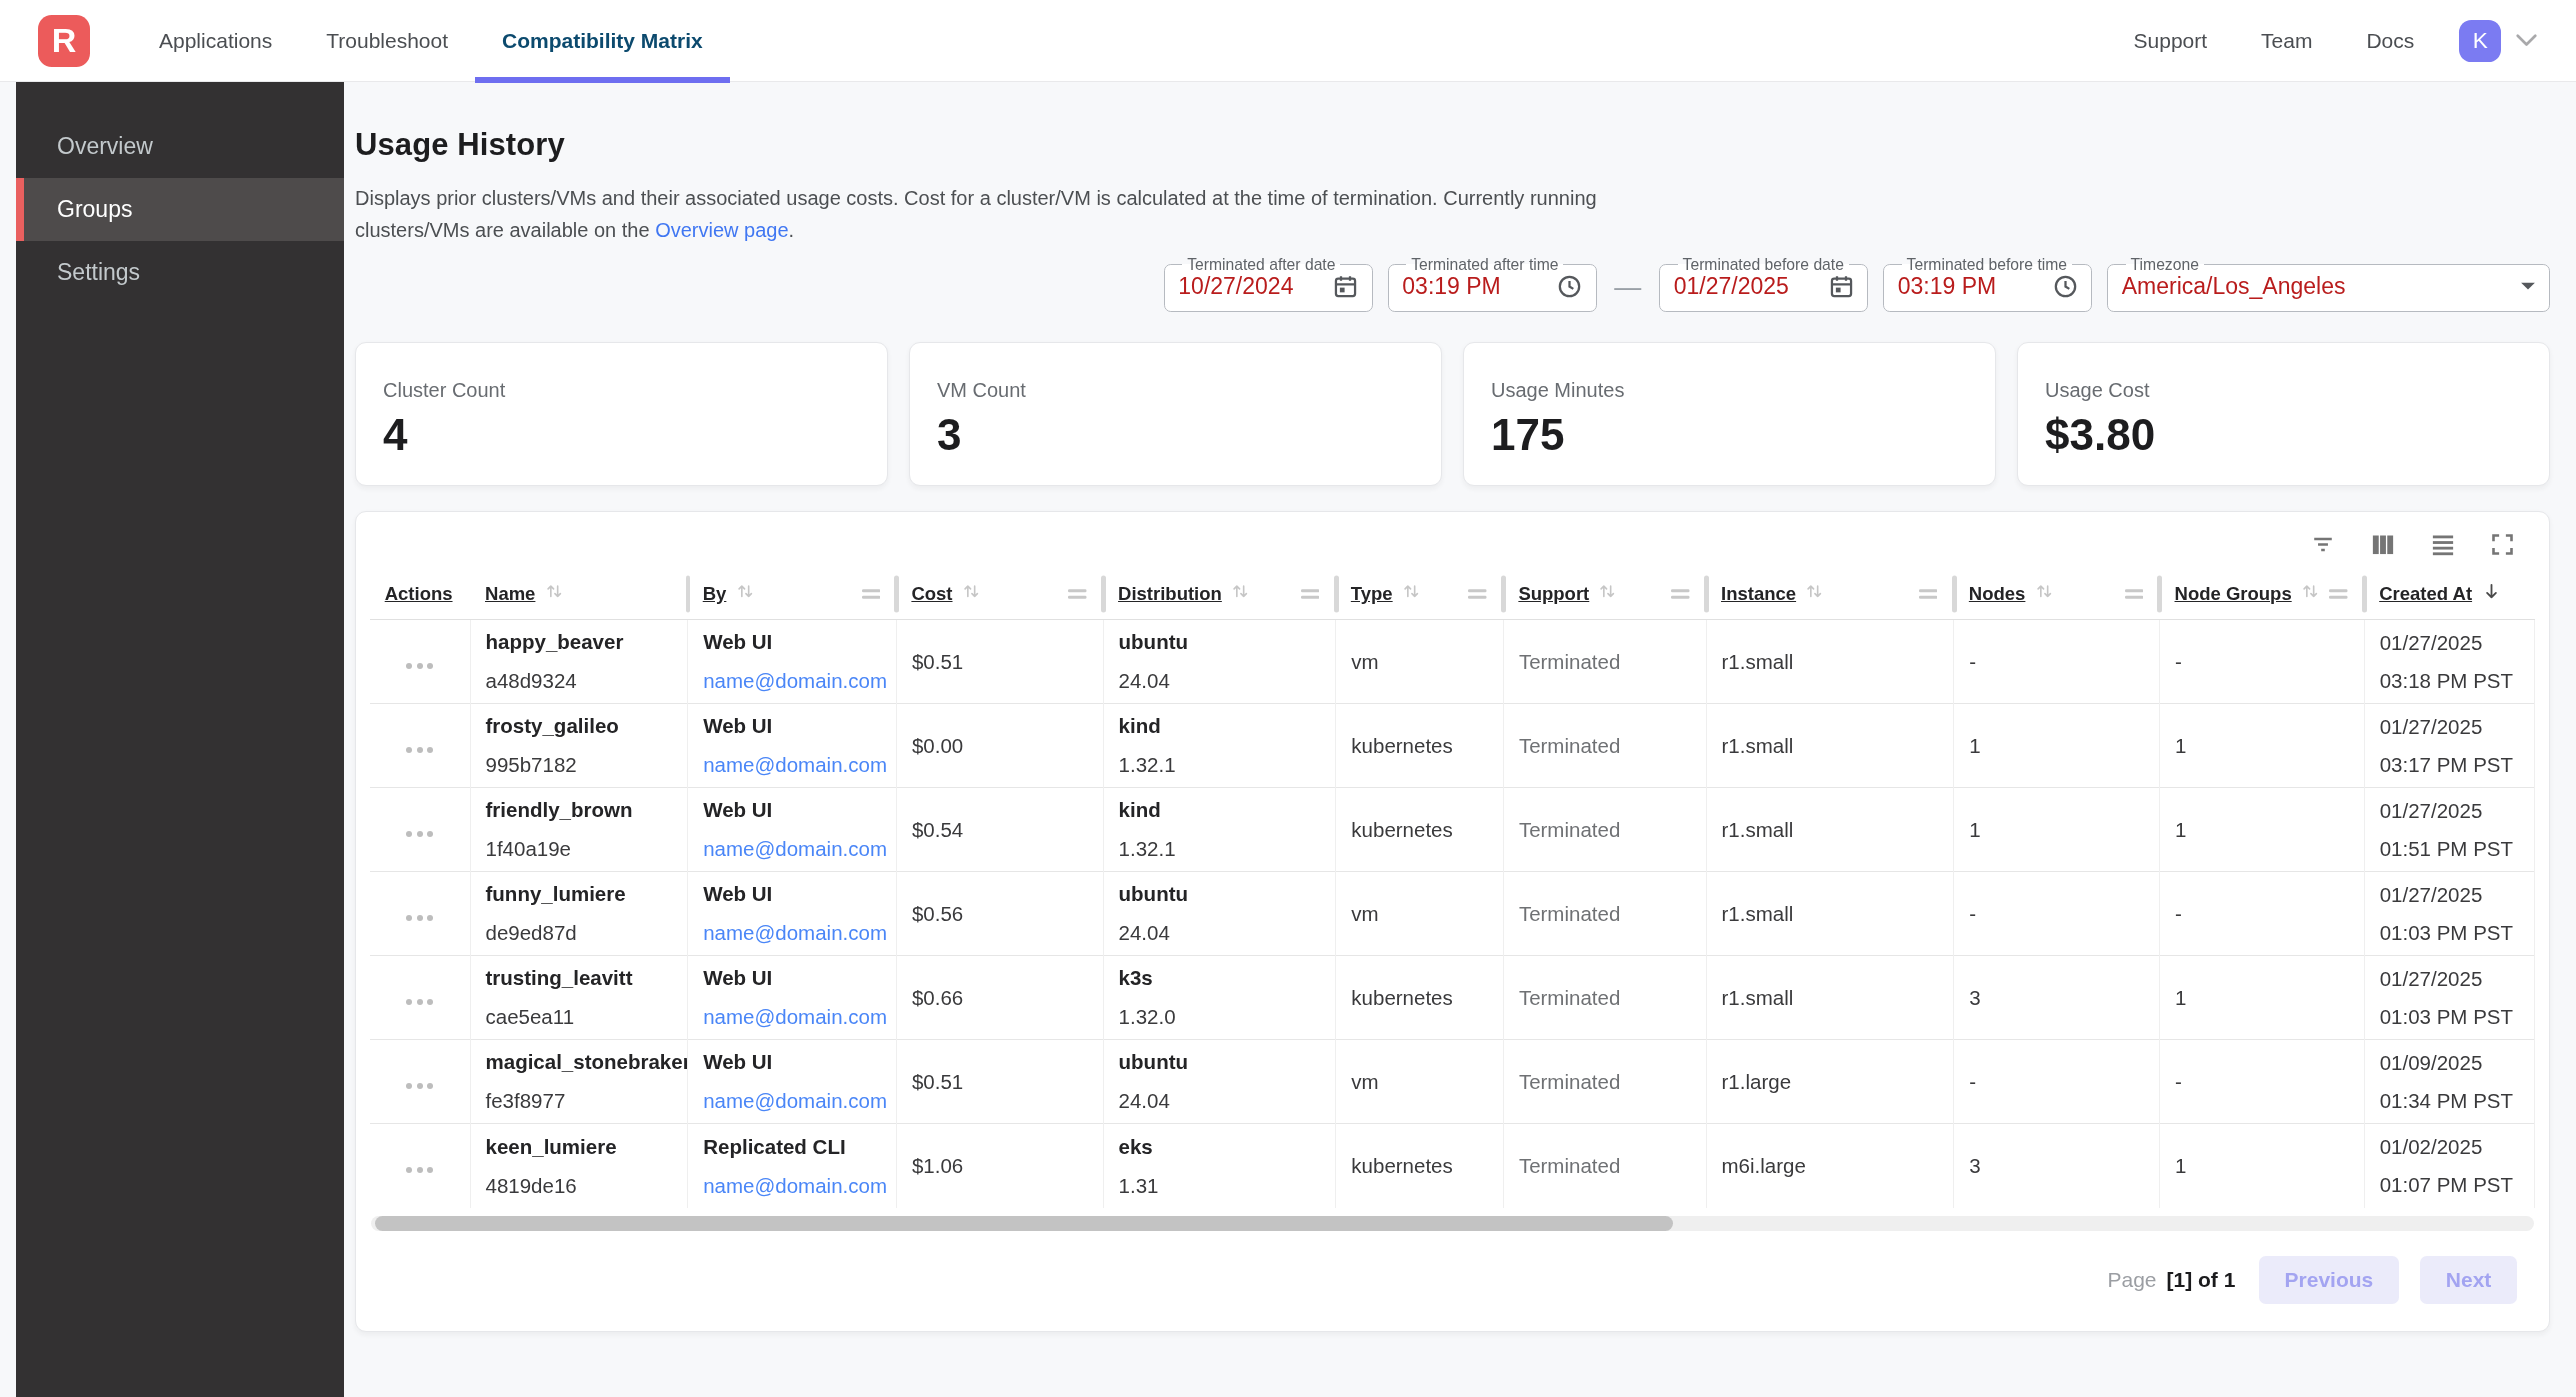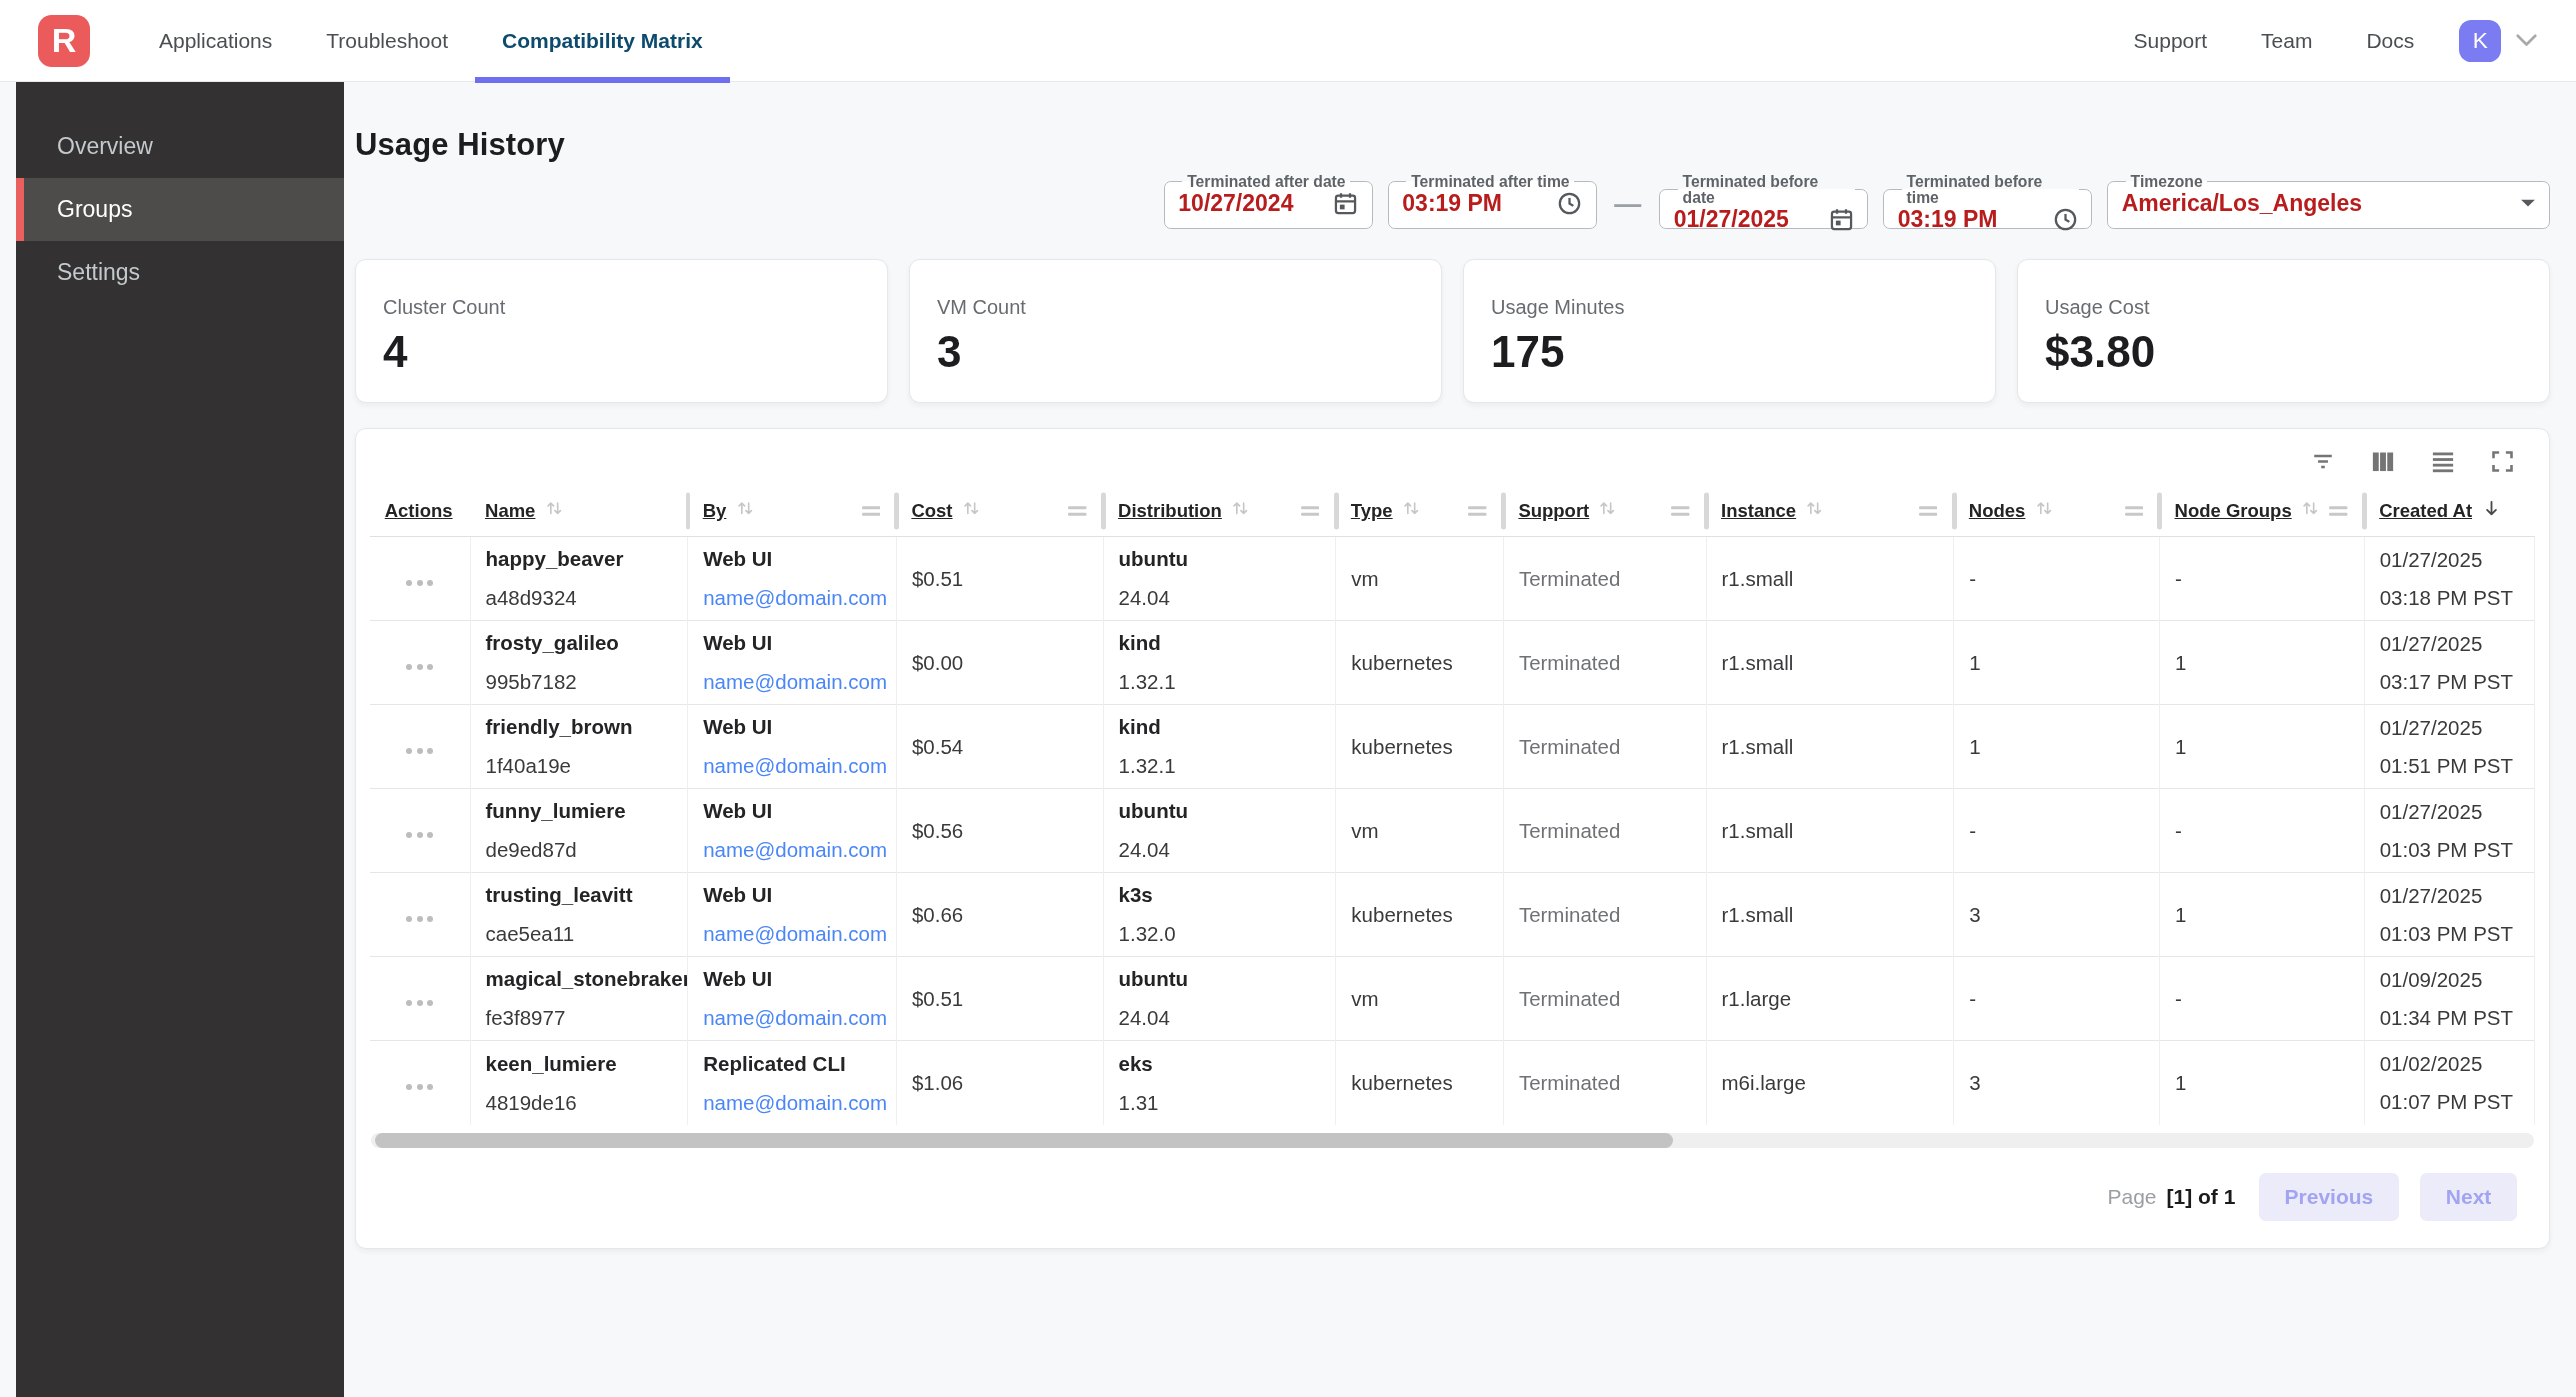--- a/index.html
+++ b/index.html
@@ -28,21 +28,21 @@
   .side-item { height:63px; display:flex; align-items:center; padding-left:41px; font-size:23px; color:#c3c9cc; cursor:pointer; }
   .side-item.active { background:#4e4b4b; color:#ffffff; border-left:8.2px solid #e9605f; padding-left:33px; }
 
   
   .main { position:absolute; top:82px; left:328px; width:2248px; height:1315px; padding:45px 26px 0 27px; }
   h1.title { font-size:31px; font-weight:800; color:#1d1d1f; letter-spacing:0.1px; }
   .desc { margin-top:19px; max-width:1306px; font-size:20px; line-height:1.6; color:#4c4f52; }
   .desc a { color:#4077f2; text-decoration:none; }
 
   
-  .filters { margin-top:11px; display:flex; justify-content:flex-end; align-items:center; gap:15px;font-weight:bold; }
+  .filters { margin-top:11px; display:flex; justify-content:flex-end; align-items:center; gap:15px; }
   fieldset.field { border:1.4px solid #b6bac0; border-radius:6.8px; background:#fff; height:55px; padding:0 12.3px 0 13.7px; }
   fieldset.field legend { font-size:15.7px; color:#5f6368; padding:0 4.8px; margin-left:4.1px; line-height:1; }
   .field-row { display:flex; align-items:center; justify-content:space-between; height:30px; margin-top:-1.4px; }
   .field-value { font-size:23px; color:#b91c1c; white-space:nowrap; }
   .f-date { width:209px; } .f-time { width:209px; } .f-tz { width:443px; }
   .range-dash { font-size:27px; color:#9aa0a6; margin:0 2.7px; padding-top:6.8px; }
   .field-icon { display:flex; align-items:center; margin-left:13.7px; }
 
   
   .stats { margin-top:30px; display:flex; gap:21px; }
@@ -115,20 +115,21 @@
   <aside class="sidebar" id="sidebarNav">
       <div class="side-item">Overview</div>
       <div class="side-item active">Groups</div>
       <div class="side-item">Settings</div>
     </aside>
 
   <main class="main">
 
     <h1 class="title">Usage History</h1>
 
+    <p class="desc"><span>Displays prior clusters/VMs and their associated usage costs. Cost for a cluster/VM is calculated at the time of termination. Currently running clusters/VMs are available on the </span><a href="#">Overview page</a><span>.</span></p>
 
     <div class="filters">
 
       <fieldset class="field f-date">
         <legend>Terminated after date</legend>
         <div class="field-row">
           <span class="field-value">10/27/2024</span>
           <span class="field-icon">
             <svg width="27" height="27" viewBox="0 0 24 24" fill="none" stroke="#55585c" stroke-width="2">
                 <rect x="3.5" y="5" width="17" height="15.5" rx="2"></rect>

